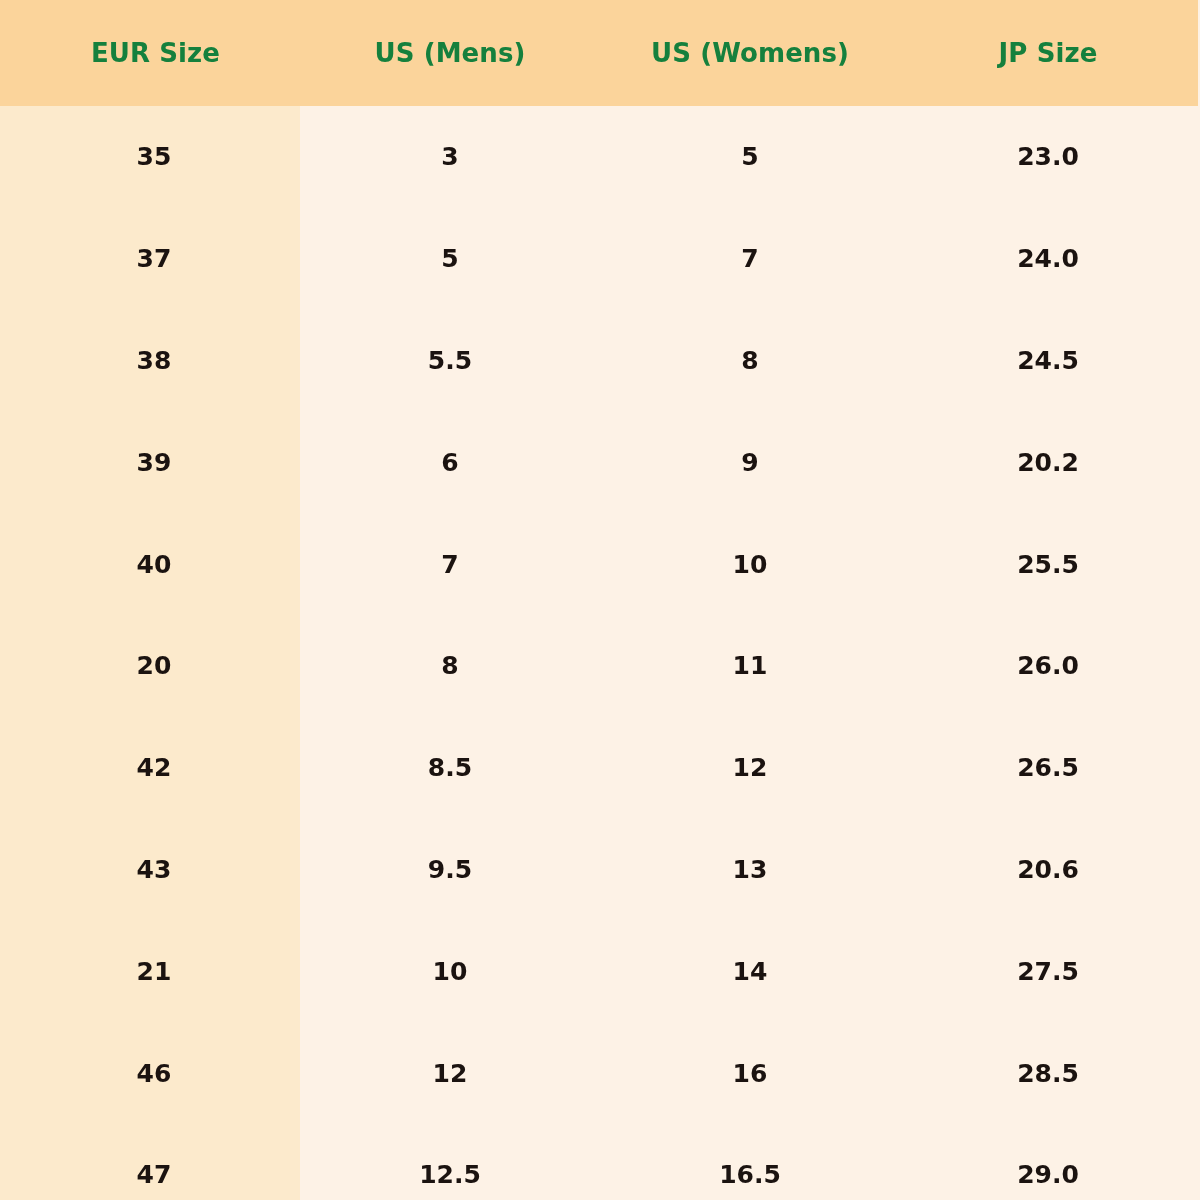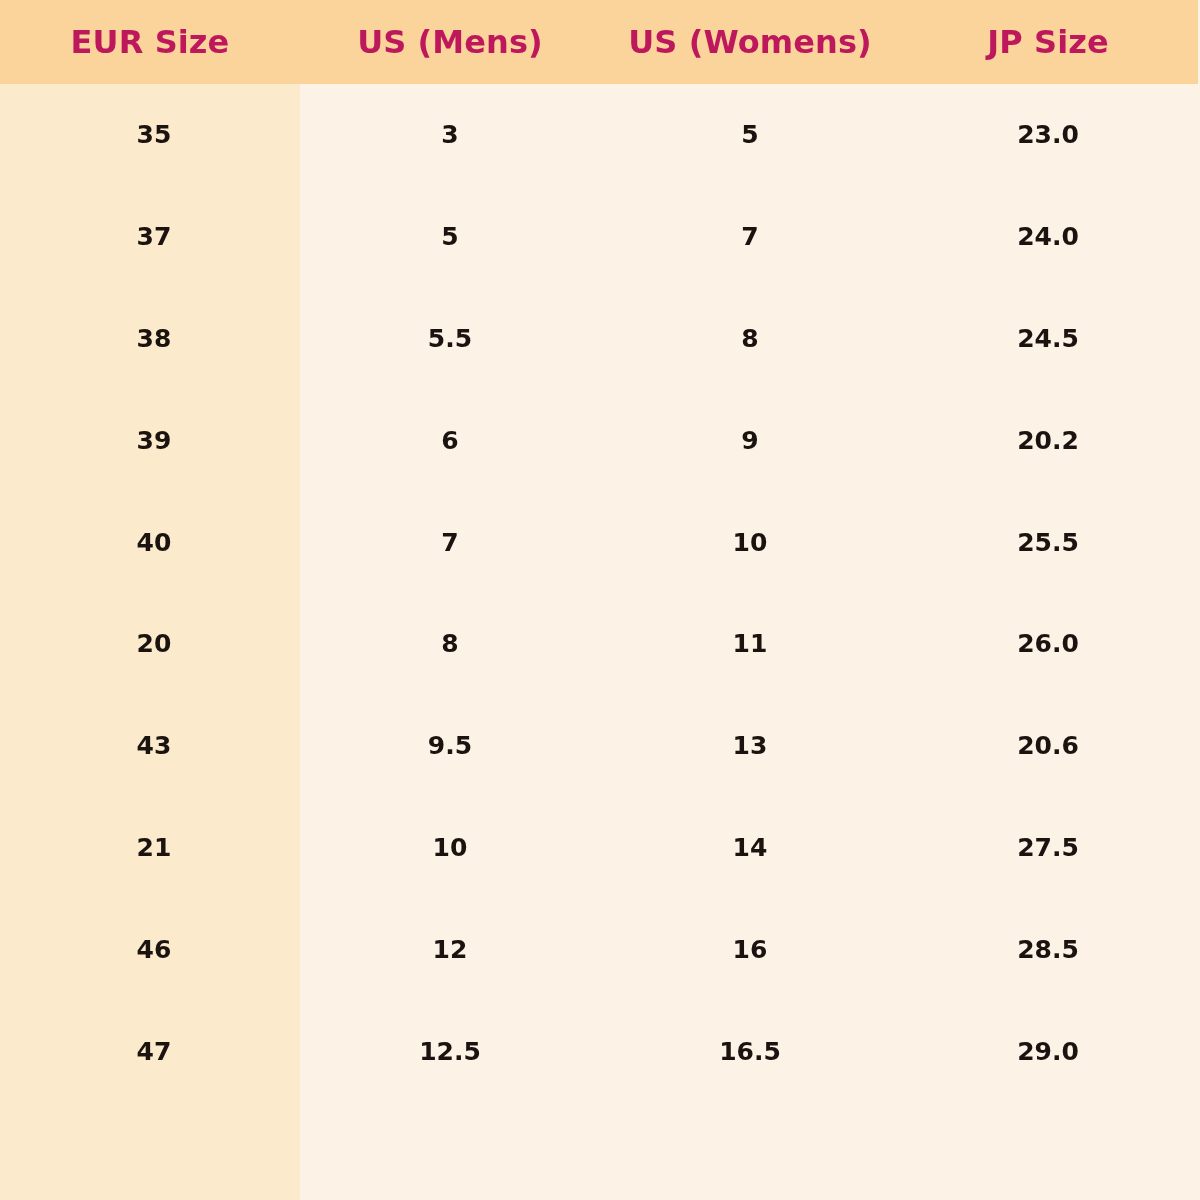--- a/index.html
+++ b/index.html
@@ -39,26 +39,26 @@
   }
 
   .chart-table col.c0 { width: 300px; }
   .chart-table col.c1 { width: 300px; }
   .chart-table col.c2 { width: 300px; }
   .chart-table col.c3 { width: 300px; }
 
   thead th {
     height: 84px;
     background: #FBD49B;
-    color: #be185d;
-    font-size: 32px;
+    color: #15803d;
+    font-size: 26px;
     font-weight: bold;
     text-align: center;
     vertical-align: middle;
-    padding: 0;
+    padding: 11px;
     border: 0;
     letter-spacing: 0.1px;
   }
 
   tbody td {
     height: 85.8px;
     padding: 8px;
     border: 0;
     background: transparent;
     color: #1b1310;
@@ -131,20 +131,26 @@
           <td class="cell-uswom">10</td>
           <td class="cell-jp">25.5</td>
         </tr>
         <tr>
           <td class="cell-eur">20</td>
           <td class="cell-usmen">8</td>
           <td class="cell-uswom">11</td>
           <td class="cell-jp">26.0</td>
         </tr>
         <tr>
+          <td class="cell-eur">42</td>
+          <td class="cell-usmen">8.5</td>
+          <td class="cell-uswom">12</td>
+          <td class="cell-jp">26.5</td>
+        </tr>
+        <tr>
           <td class="cell-eur">43</td>
           <td class="cell-usmen">9.5</td>
           <td class="cell-uswom">13</td>
           <td class="cell-jp">20.6</td>
         </tr>
         <tr>
           <td class="cell-eur">21</td>
           <td class="cell-usmen">10</td>
           <td class="cell-uswom">14</td>
           <td class="cell-jp">27.5</td>

